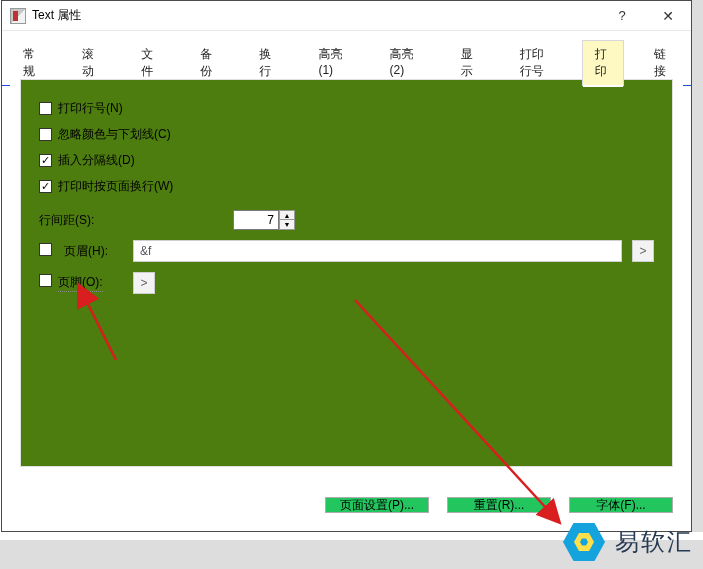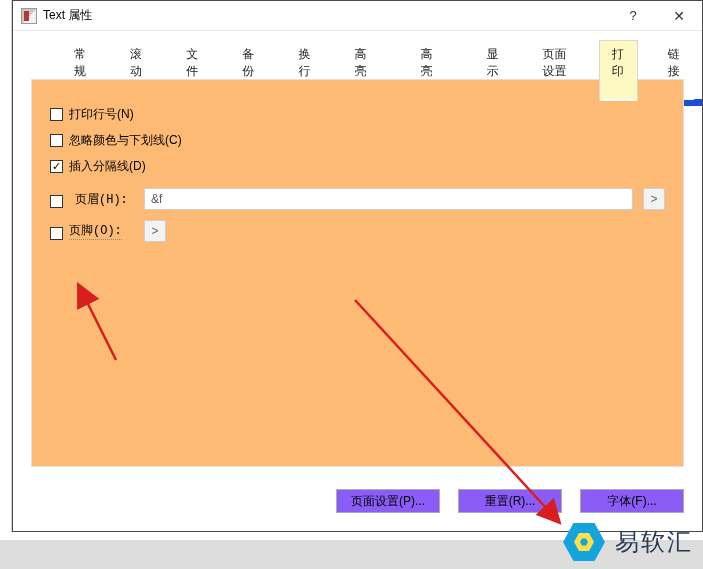--- a/index.html
+++ b/index.html
@@ -16,21 +16,21 @@
   }
   .backdrop-strip {
     position: absolute;
     left: 0; top: 0;
     width: 12px; height: 540px;
     background: #ffffff;
     border-right: 1px solid #d0d0d0;
   }
   .window {
     position: absolute;
-    left: 12px; top: 0;
+    left: 1px; top: 0;
     width: 691px;
     height: 532px;
     background: #ffffff;
     border: 1px solid #4a4a4a;
   }
   .titlebar {
     height: 30px;
     display: flex;
     align-items: center;
     border-bottom: 1px solid #e8e8e8;
@@ -54,24 +54,23 @@
     width: 46px; height: 30px;
     display: flex; align-items: center; justify-content: center;
     color: #333;
     font-size: 14px;
   }
   .titlebar .tb-btn.help { font-size: 13px; }
 
   .tabstrip {
     display: flex;
     padding: 8px 8px 0 8px;
-    border-bottom: 7px solid #1d4ed8;
+    border-bottom: 1px solid #1d4ed8;
     gap: 17px;
     position: relative;
-    margin-left: 40px;
   }
   .tab {
     padding: 5px 12px 6px 12px;
     border: 1px solid transparent;
     border-bottom: none;
     color: #222;
     cursor: default;
     position: relative;
     top: 1px;
     background: #fff;
@@ -83,22 +82,22 @@
   }
   .tab.active::after{
     content:""; position:absolute; left:0; right:0; bottom:-1px; height:2px; background:#fff;
   }
 
   .panel {
     position: absolute;
     left: 18px; right: 18px;
     top: 78px; bottom: 64px;
     border: 1px solid #e0e0e0;
-    background: #fdba74;
-    padding: 22px 18px 18px 18px;
+    background: #4d7c0f;
+    padding: 16px 18px 18px 18px;
   }
 
   .chk-row { display:flex; align-items:center; height:24px; margin-bottom:2px; }
   .chk {
     width: 13px; height: 13px;
     border: 1px solid #333;
     margin-right: 6px;
     display: inline-flex; align-items:center; justify-content:center;
     font-size: 11px; line-height: 1;
     background:#fff;
@@ -121,21 +120,21 @@
   .spin-btns { display:flex; flex-direction:column; }
   .spin-btn {
     width: 16px; height: 10px;
     border: 1px solid #999; background:#f3f3f3;
     display:flex; align-items:center; justify-content:center;
     font-size:7px; line-height:1;
   }
   .spin-btn + .spin-btn { border-top:none; }
 
   .field-row { display:flex; align-items:center; margin-top: 10px; gap:10px; }
-  .field-left { display:flex; align-items:flex-end; width: 84px; font-family: Liberation Mono, monospace; }
+  .field-left { display:flex; align-items:flex-start; width: 84px; }
   .field-input {
     flex: 1 1 auto;
     height: 22px;
     border: 1px solid #cfcfcf;
     background: #fff;
     padding: 0 6px;
     font: inherit;
     color:#555;
   }
   .arrow-btn {
@@ -145,23 +144,23 @@
     display:flex; align-items:center; justify-content:center;
     color:#666;
   }
 
   .button-row {
     position: absolute;
     right: 18px; bottom: 18px;
     display: flex; gap: 18px;
   }
   .win-btn {
-    min-width: 104px; height: 24px;
+    min-width: 104px; height: 16px;
     border: 1px solid #adadad;
-    background: #8b5cf6;
+    background: #22c55e;
     display:flex; align-items:center; justify-content:center;
     font: inherit;
     padding: 0 12px;
   }
 
   
   .arrows { position:absolute; inset:0; pointer-events:none; }
 
   
   .shadow-edge {
@@ -218,40 +217,54 @@
 
   <div class="tabstrip">
     <div class="tab">常规</div>
     <div class="tab">滚动</div>
     <div class="tab">文件</div>
     <div class="tab">备份</div>
     <div class="tab">换行</div>
     <div class="tab">高亮 (1)</div>
     <div class="tab">高亮 (2)</div>
     <div class="tab">显示</div>
-    <div class="tab">页面设置</div>
+    <div class="tab">打印行号</div>
     <div class="tab active">打印</div>
     <div class="tab">链接</div>
   </div>
 
   <div class="panel">
 
     <div class="chk-row">
       <span class="chk"></span>
       <span>打印行号(N)</span>
     </div>
     <div class="chk-row">
       <span class="chk"></span>
       <span>忽略颜色与下划线(C)</span>
     </div>
     <div class="chk-row">
       <span class="chk checked"></span>
       <span>插入分隔线(D)</span>
     </div>
-
+    <div class="chk-row">
+      <span class="chk checked"></span>
+      <span>打印时按页面换行(W)</span>
+    </div>
+
+    <div class="row">
+      <span class="label-col">行间距(S):</span>
+      <div class="spin-wrap">
+        <input class="spin-input" value="7" style="">
+        <div class="spin-btns">
+          <div class="spin-btn">▲</div>
+          <div class="spin-btn">▼</div>
+        </div>
+      </div>
+    </div>
 
     <div class="field-row">
       <div class="field-left">
         <span class="chk"></span>
         <span style="margin-left:6px">页眉(H):</span>
       </div>
       <input class="field-input" value="&amp;f" style="">
       <div class="arrow-btn">&gt;</div>
     </div>
 

